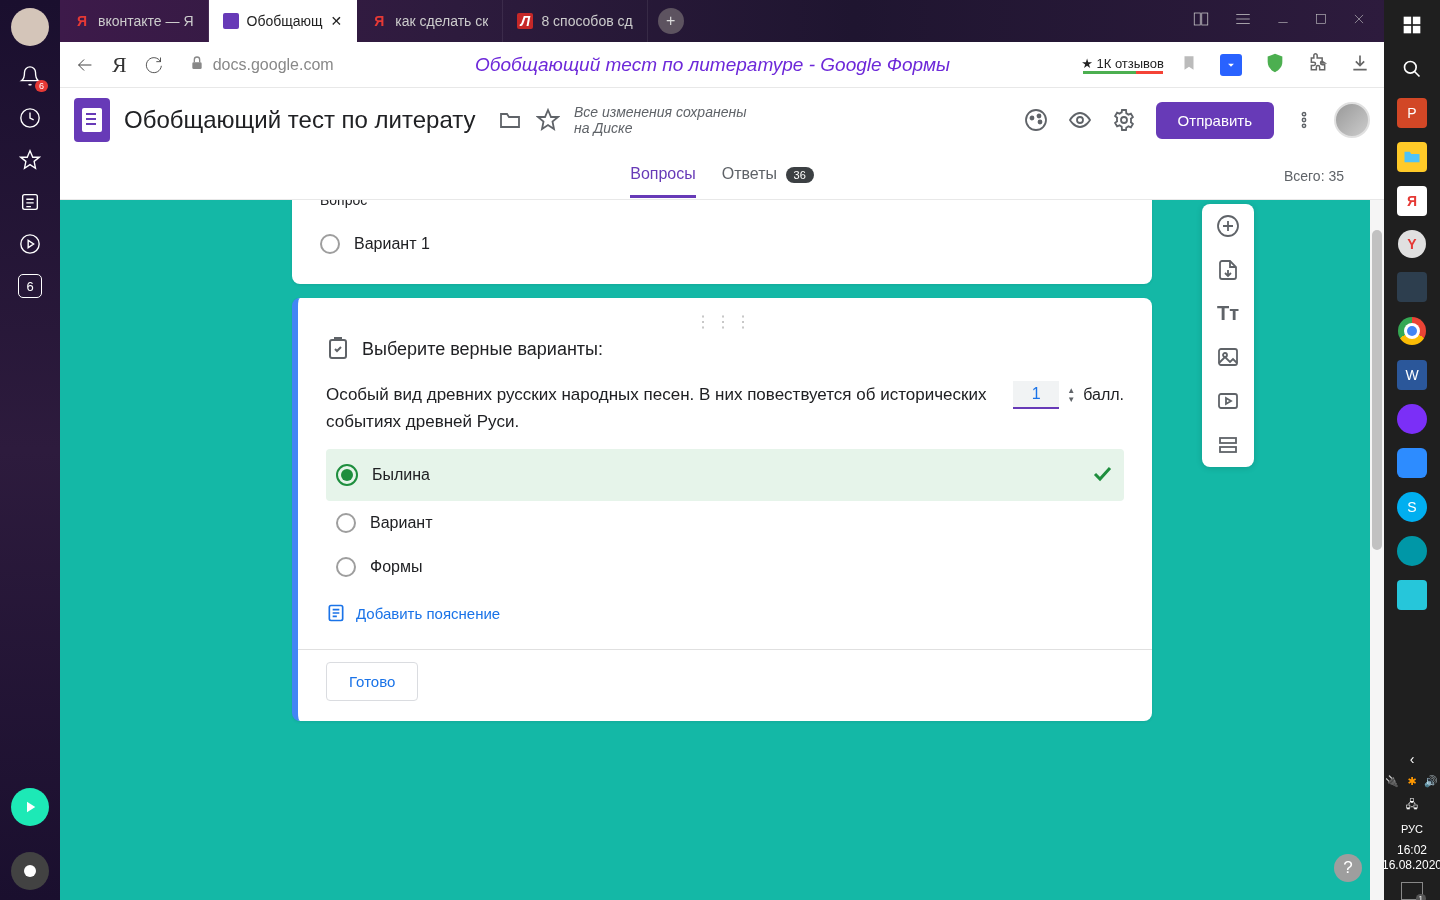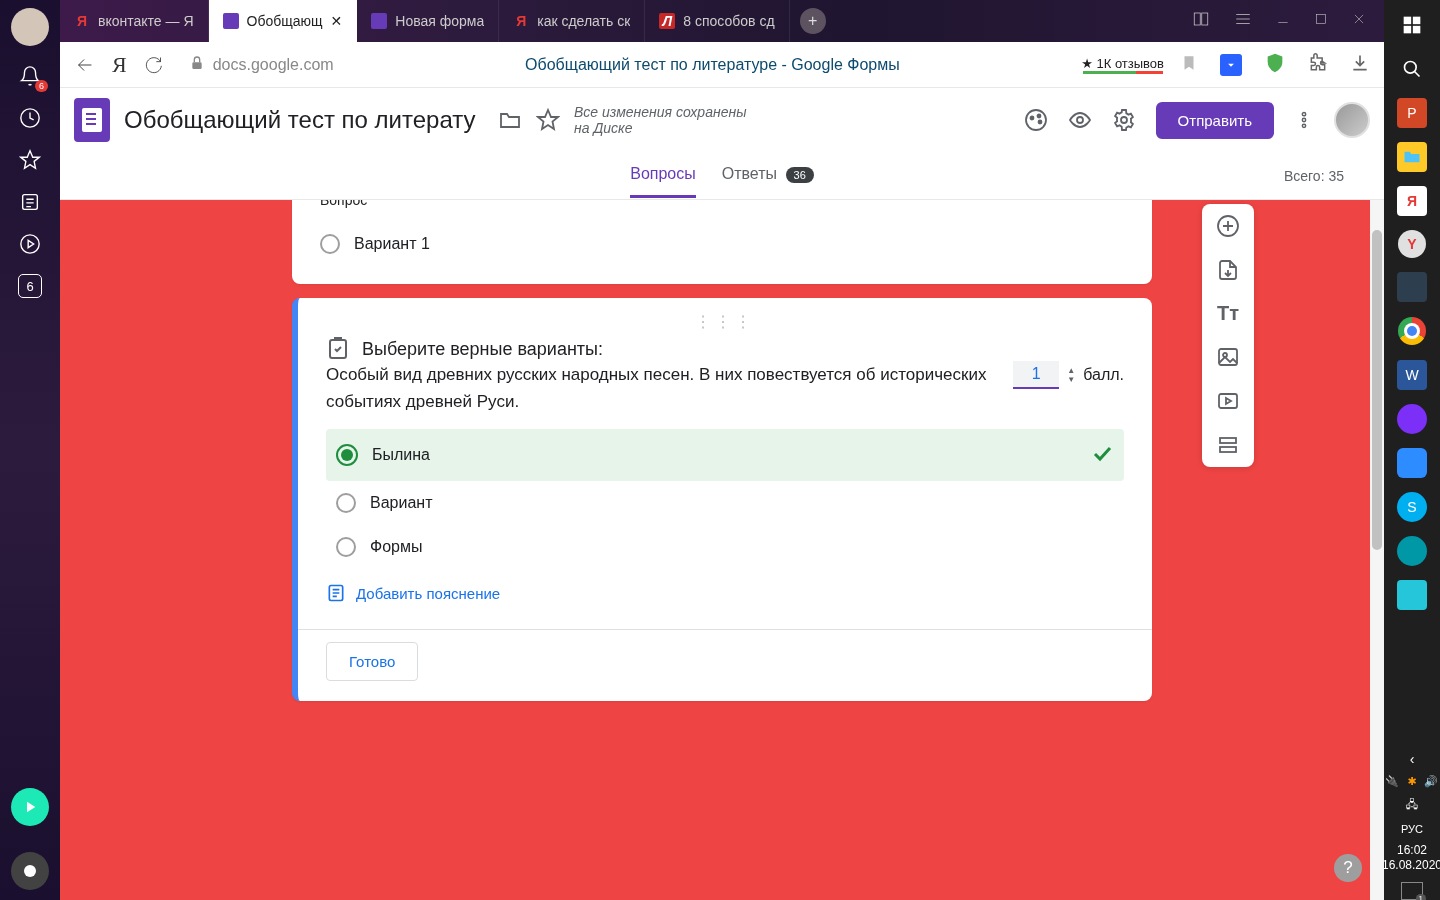--- a/index.html
+++ b/index.html
@@ -32,32 +32,32 @@
 .window-controls svg { stroke: currentColor; fill: none; }
 .wc-item { cursor: pointer; }
 
 
 .url-bar { height: 46px; background: #fff; display: flex; align-items: center; padding: 0 14px; gap: 16px; border-bottom: 1px solid #e8e8e8; }
 .url-nav-icon { color: #333; cursor: pointer; display: flex; }
 .url-nav-icon svg { stroke: currentColor; fill: none; }
 .url-address { display: flex; align-items: center; gap: 8px; flex: 0 0 auto; padding: 4px 10px; border-radius: 6px; }
 .url-lock { color: #888; }
 .url-text { color: #888; font-size: 16px; }
-.page-title-text { flex: 1; text-align: center; font-size: 16px; color: #0c4a6e; }
+.page-title-text { flex: 1; text-align: center; font-size: 19px; color: #6d28d9; font-style: italic; }
 .rating-box { display: flex; flex-direction: column; align-items: center; font-size: 13px; }
 .rating-stars { color: #222; }
 .rating-line { width: 80px; height: 3px; background: linear-gradient(90deg, #4caf50 66%, #f44336 66%); }
 .url-right-icons { display: flex; align-items: center; gap: 22px; }
 .url-right-icons > * { cursor: pointer; }
 .dl-blue { width: 22px; height: 22px; background: #2962ff; border-radius: 3px; display: flex; align-items: center; justify-content: center; }
 .dl-blue svg { fill: #fff; }
 .shield-green { color: #4caf50; }
 
 
-.gforms-app { flex: 1; background: #ef4444; overflow: hidden; position: relative; }
+.gforms-app { flex: 1; background: #14b8a6; overflow: hidden; position: relative; }
 .gforms-topbar { height: 64px; background: #fff; display: flex; align-items: center; padding: 0 14px; gap: 14px; }
 .gforms-logo { width: 36px; height: 44px; background: #673ab7; border-radius: 4px; display: flex; align-items: center; justify-content: center; }
 .gforms-logo-inner { width: 20px; height: 24px; background: #fff; border-radius: 2px; position: relative; }
 .gforms-logo-inner::before { content: ''; position: absolute; left: 4px; top: 5px; width: 10px; height: 2px; background: #673ab7; box-shadow: 0 5px 0 #673ab7, 0 10px 0 #673ab7; }
 .form-title-input { font-size: 24px; color: #202124; border: none; outline: none; width: 360px; }
 .saved-text { font-size: 14px; color: #5f6368; font-style: italic; max-width: 180px; }
 .gforms-actions { display: flex; align-items: center; gap: 20px; margin-left: auto; }
 .gforms-icon { color: #5f6368; cursor: pointer; display: flex; }
 .gforms-icon svg { fill: none; stroke: currentColor; stroke-width: 1.8; }
 .send-btn { background: #673ab7; color: #fff; padding: 10px 22px; border-radius: 6px; font-size: 15px; cursor: pointer; border: none; }
@@ -75,21 +75,21 @@
 .cards-wrap { width: 860px; margin-top: -8px; }
 .card { background: #fff; border-radius: 8px; margin-bottom: 14px; box-shadow: 0 1px 3px rgba(0,0,0,0.08); padding: 20px 28px; position: relative; }
 .card-prev { padding-top: 0; }
 .card-prev .q-label { color: #202124; font-size: 14px; margin-bottom: 16px; }
 .opt-row { display: flex; align-items: center; gap: 14px; padding: 10px 0; }
 .radio-empty { width: 20px; height: 20px; border: 2px solid #9e9e9e; border-radius: 50%; }
 .opt-text { font-size: 16px; color: #202124; }
 
 .card-active { border-left: 6px solid #4285f4; padding-top: 14px; }
 .drag-dots { text-align: center; color: #bdbdbd; letter-spacing: 4px; margin-bottom: 6px; cursor: move; }
-.key-header { display: flex; align-items: center; gap: 12px; font-size: 18px; color: #202124; }
+.key-header { display: flex; align-items: center; gap: 12px; font-size: 18px; color: #202124; margin-bottom: 20px; }
 .key-header svg { fill: none; stroke: #5f6368; stroke-width: 2; }
 .question-row { display: flex; gap: 20px; align-items: flex-start; margin-bottom: 14px; }
 .question-text { flex: 1; font-size: 17px; color: #202124; line-height: 1.6; }
 .points-box { display: flex; align-items: center; gap: 8px; }
 .points-input { width: 46px; padding: 4px 2px; border: none; border-bottom: 2px solid #673ab7; font-size: 16px; text-align: center; color: #1a73e8; outline: none; background: #f1f3f4; }
 .points-stepper { display: flex; flex-direction: column; font-size: 8px; color: #5f6368; }
 .points-label { font-size: 16px; color: #202124; }
 .answer-row { display: flex; align-items: center; gap: 14px; padding: 12px 10px; border-radius: 4px; cursor: pointer; }
 .answer-row.correct { background: #e6f4ea; }
 .radio-sel { width: 22px; height: 22px; border: 2px solid #1e8e3e; border-radius: 50%; display: flex; align-items: center; justify-content: center; }
@@ -194,24 +194,20 @@
     <div class="tab">
       <span class="tab-icon-box tab-favicon-yandex">Я</span>
       <span class="tab-label">вконтакте — Я</span>
     </div>
     <div class="tab active">
       <span class="tab-icon-box tab-favicon-purple"></span>
       <span class="tab-label">Обобщающ</span>
       <span>✕</span>
     </div>
     <div class="tab">
-      <span class="tab-icon-box tab-favicon-purple"></span>
-      <span class="tab-label">Новая форма</span>
-    </div>
-    <div class="tab">
       <span class="tab-icon-box tab-favicon-yandex">Я</span>
       <span class="tab-label">как сделать ск</span>
     </div>
     <div class="tab">
       <span class="tab-icon-box" style="background:#c62828;color:#fff;font-style:italic;font-weight:bold">Л</span>
       <span class="tab-label">8 способов сд</span>
     </div>
     <div class="new-tab">+</div>
     <div class="window-controls">
       <span class="wc-item"><svg width="18" height="18" viewBox="0 0 24 24">

